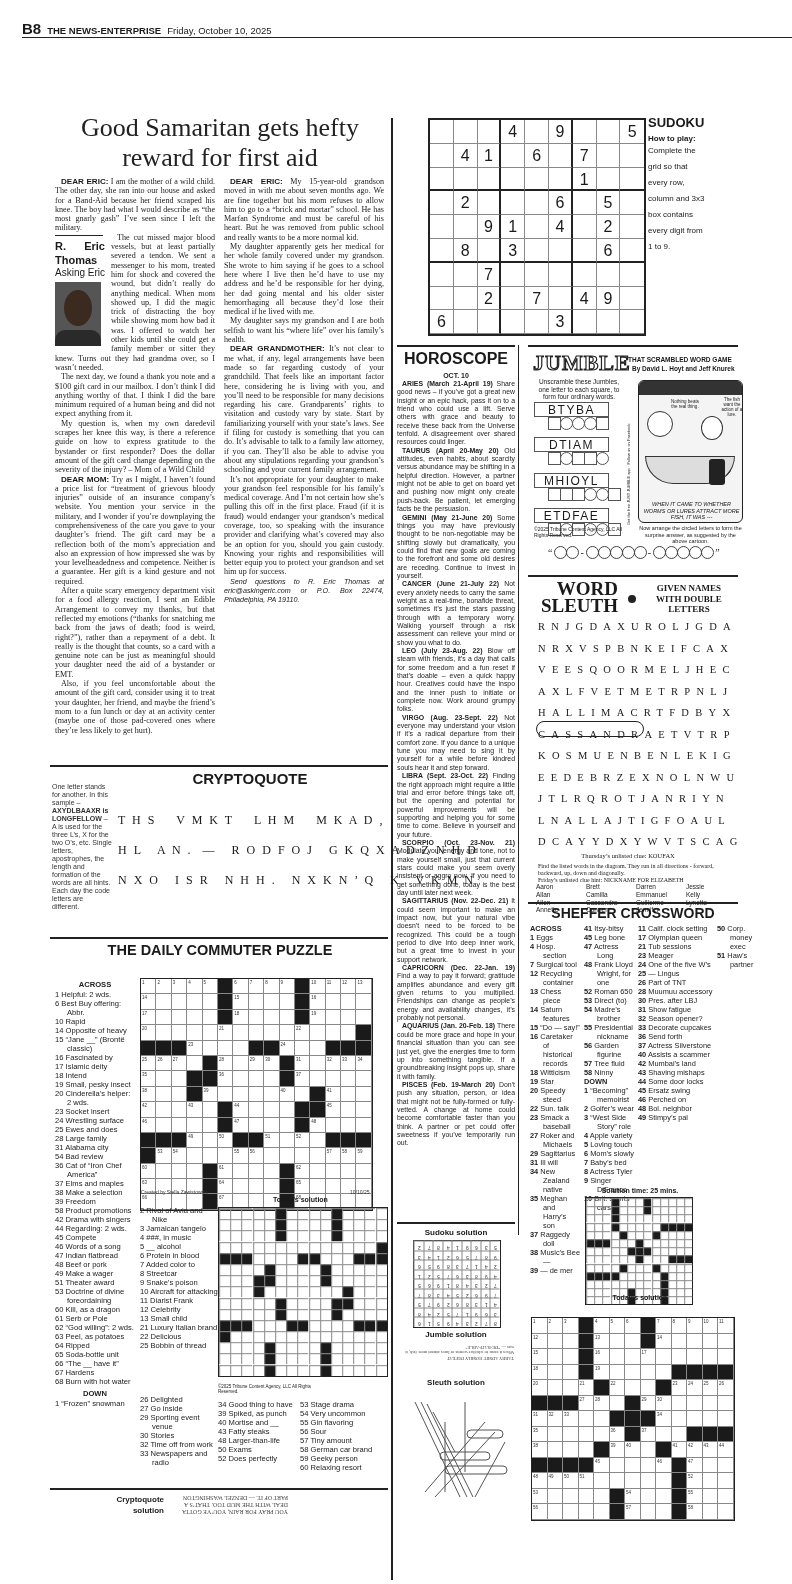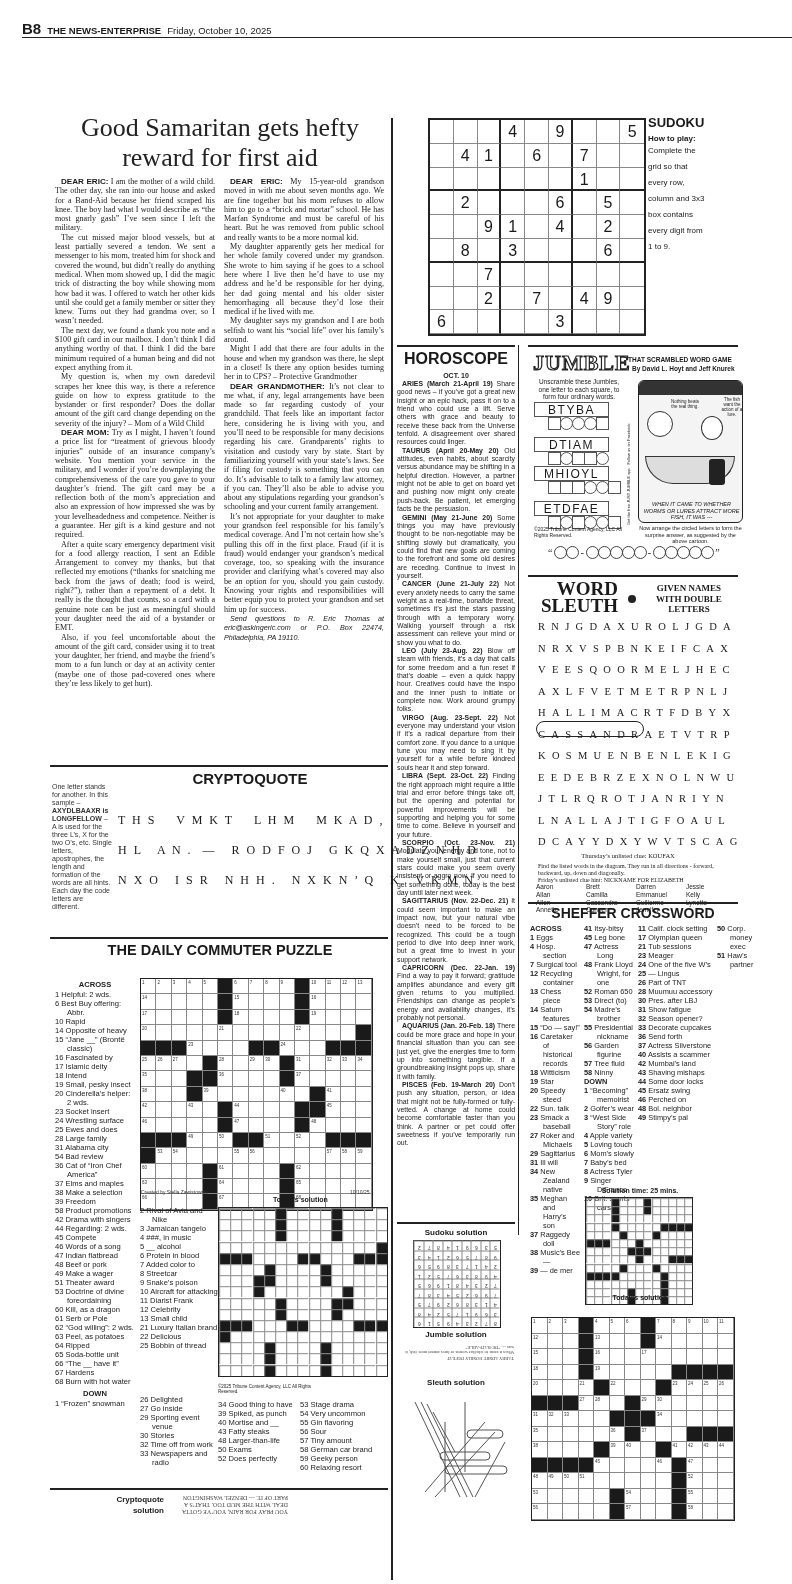--- a/index.html
+++ b/index.html
@@ -58,32 +58,40 @@
 
 <div class="abs masthead">
   <span class="pg">B8</span>
   <span class="pub">THE NEWS-ENTERPRISE</span>
   <span class="date">Friday, October 10, 2025</span>
 </div>
 
 <div class="abs headline">Good Samaritan gets hefty reward for first aid</div>
 <div class="abs col" id="advCol1" style="left:55px;top:177px;width:160px;height:575px;overflow:hidden">
     <p><b>DEAR ERIC:</b> <span>I am the mother of a wild child. The other day, she ran into our house and asked for a Band-Aid because her friend scraped his knee. The boy had what I would describe as “the most gnarly gash” I’ve seen since I left the military.</span></p>
+    <div class="byline">
+      <hr>
+      <div class="nm">R. Eric Thomas</div>
+      <div class="sub">Asking Eric</div>
+      <div class="photo">
+        <div class="face"></div>
+        <div class="shirt"></div>
+      </div>
+    </div>
     <p><span>The cut missed major blood vessels, but at least partially severed a tendon. We sent a messenger to his mom, treated him for shock and covered the wound, but didn’t really do anything medical. When mom showed up, I did the magic trick of distracting the boy while showing mom how bad it was. I offered to watch her other kids until she could get a family member or sitter they knew. Turns out they had grandma over, so I wasn’t needed.</span></p>
     <p><span>The next day, we found a thank you note and a $100 gift card in our mailbox. I don’t think I did anything worthy of that. I think I did the bare minimum required of a human being and did not expect anything from it.</span></p>
     <p><span>My question is, when my own daredevil scrapes her knee this way, is there a reference guide on how to express gratitude to the bystander or first responder? Does the dollar amount of the gift card change depending on the severity of the injury? – Mom of a Wild Child</span></p>
     <p><b>DEAR MOM:</b> <span>Try as I might, I haven’t found a price list for “treatment of grievous bloody injuries” outside of an insurance company’s website. You mention your service in the military, and I wonder if you’re downplaying the comprehensiveness of the care you gave to your daughter’s friend. The gift card may be a reflection both of the mom’s appreciation and also an expression of how impressed she was by your levelheadedness and competence. Neither is a guarantee. Her gift is a kind gesture and not required.</span></p>
     <p><span>After a quite scary emergency department visit for a food allergy reaction, I sent an Edible Arrangement to convey my thanks, but that reflected my emotions (“thanks for snatching me back from the jaws of death; food is weird, right?”), rather than a repayment of a debt. It really is the thought that counts, so a card with a genuine note can be just as meaningful should your daughter need the aid of a bystander or EMT.</span></p>
     <p><span>Also, if you feel uncomfortable about the amount of the gift card, consider using it to treat your daughter, her friend, and maybe the friend’s mom to a fun lunch or day at an activity center (maybe one of those pad-covered ones where they’re less likely to get hurt).</span></p>
   </div>
 <div class="abs col" id="advCol2" style="left:224px;top:177px;width:160px;height:575px;overflow:hidden">
     <p><b>DEAR ERIC:</b> <span>My 15-year-old grandson moved in with me about seven months ago. We are fine together but his mom refuses to allow him to go to a “brick and mortar” school. He has Marfan Syndrome and must be careful of his heart. But he was removed from public school and really wants to be a more normal kid.</span></p>
     <p><span>My daughter apparently gets her medical for her whole family covered under my grandson. She wrote to him saying if he goes to a school here where I live then he’d have to use my address and he’d be responsible for her dying, her dad going mental and his older sister hemorrhaging all because they’d lose their medical if he lived with me.</span></p>
-    <p><span>My daughter says my grandson and I are both selfish to want his “social life” over his family’s around.</span></p>
-    <p><span>Might I add that there are four adults in the house and when my grandson was there, he slept in a closet! Is there any option besides turning her in to CPS? – Protective Grandmother</span></p>
+    <p><span>My daughter says my grandson and I are both selfish to want his “where life” over his family’s health.</span></p>
     <p><b>DEAR GRANDMOTHER:</b> <span>It’s not clear to me what, if any, legal arrangements have been made so far regarding custody of your grandchild. That feels like an important factor here, considering he is living with you, and you’ll need to be responsible for many decisions regarding his care. Grandparents’ rights to visitation and custody vary by state. Start by familiarizing yourself with your state’s laws. See if filing for custody is something that you can do. It’s advisable to talk to a family law attorney, if you can. They’ll also be able to advise you about any stipulations regarding your grandson’s schooling and your current family arrangement.</span></p>
     <p><span>It’s not appropriate for your daughter to make your grandson feel responsible for his family’s medical coverage. And I’m not certain how she’s pulling this off in the first place. Fraud (if it is fraud) would endanger your grandson’s medical coverage, too, so speaking with the insurance provider and clarifying what’s covered may also be an option for you, should you gain custody. Knowing your rights and responsibilities will better equip you to protect your grandson and set him up for success.</span></p>
     <p style="font-family:&quot;Liberation Sans&quot;,sans-serif;font-style:italic;font-size:7.2px">Send questions to R. Eric Thomas at eric@askingeric.com or P.O. Box 22474, Philadelphia, PA 19110.</p>
   </div>
 
 <div class="abs vline" style="left:391px;top:118px;width:1.5px;height:1462px"></div>
 
 <div class="abs sudoku" id="sudokuGrid" style="left:428px;top:118px">
     <div></div>
     <div></div>
@@ -202,21 +210,21 @@
       <div style="margin-bottom:7px">
         <div class="jscr">BTYBA</div>
         <div class="jrow">
           <span class=""></span>
           <span class="c"></span>
           <span class="c"></span>
           <span class="c"></span>
           <span class=""></span>
         </div>
       </div>
-      <div style="margin-bottom:1px">
+      <div style="margin-bottom:8px">
         <div class="jscr">DTIAM</div>
         <div class="jrow">
           <span class=""></span>
           <span class="c"></span>
           <span class=""></span>
           <span class=""></span>
           <span class="c"></span>
         </div>
       </div>
       <div style="margin-bottom:7px">

